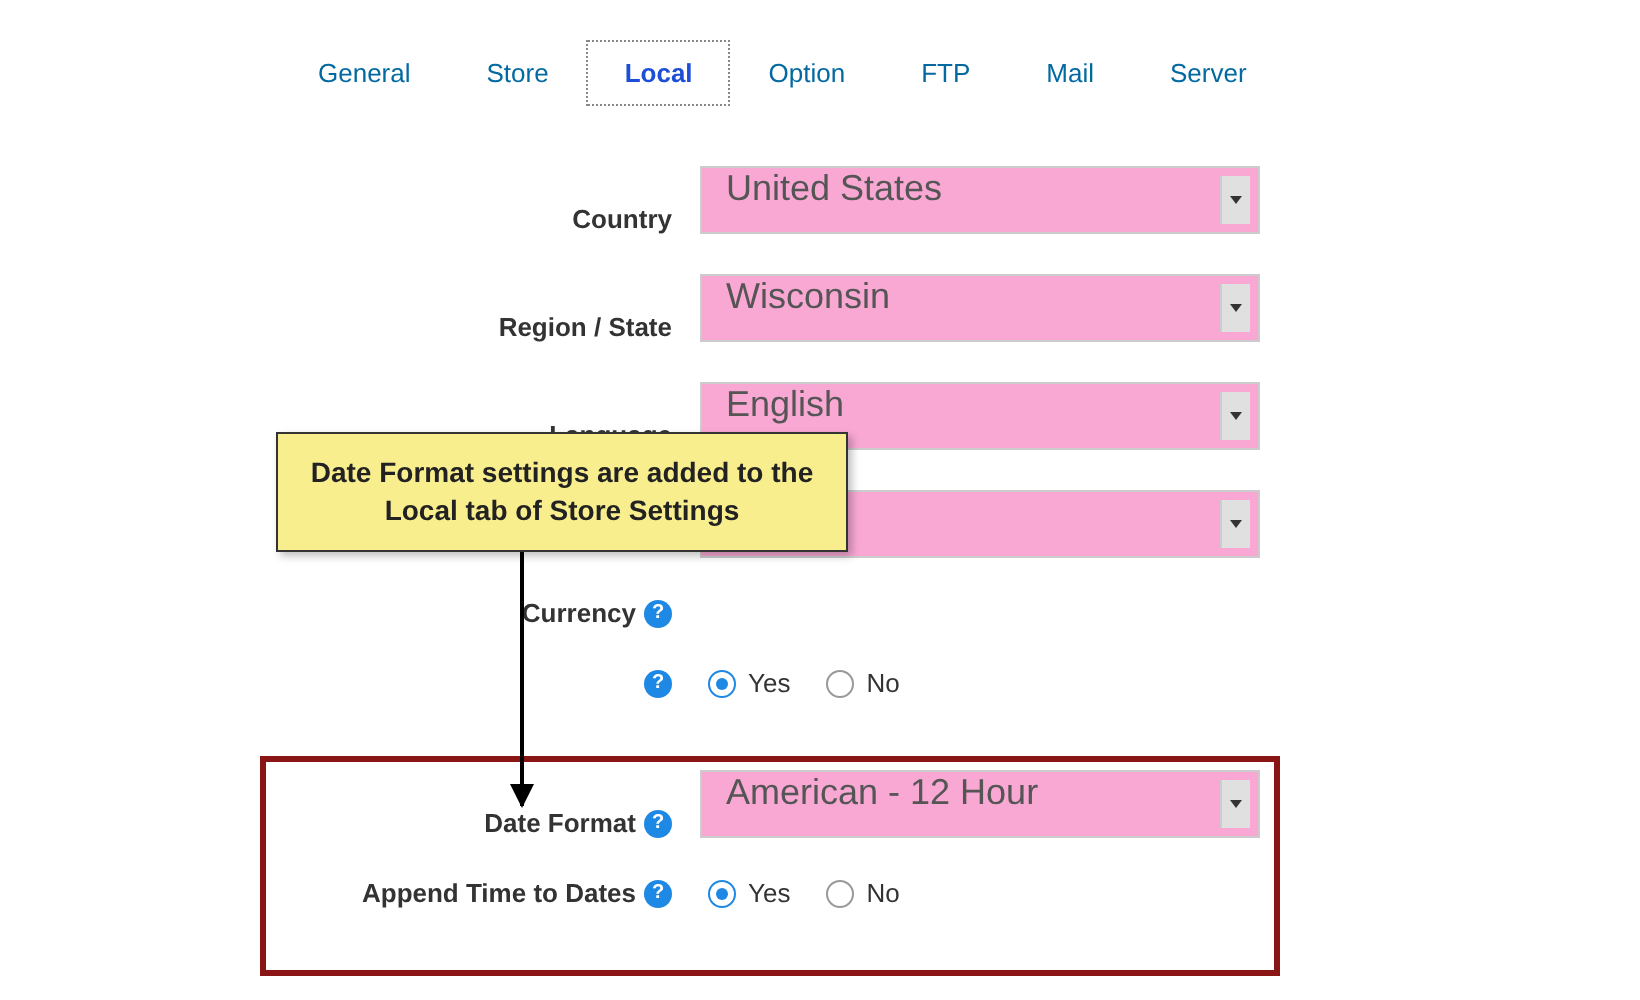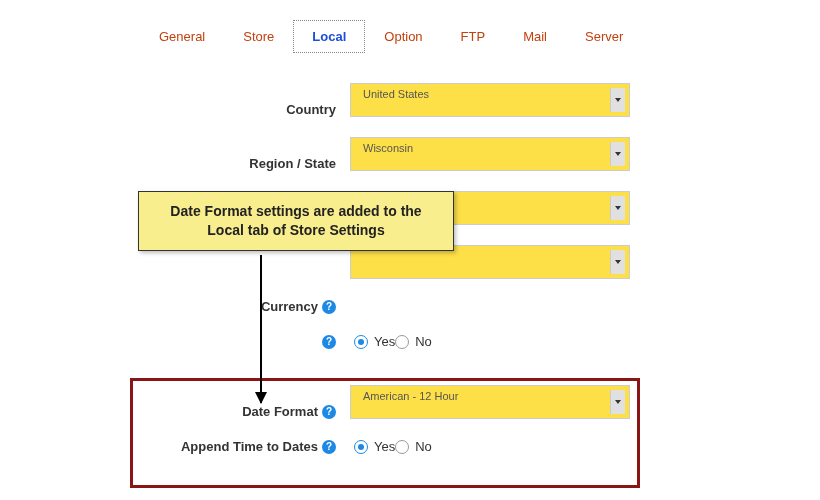--- a/index.html
+++ b/index.html
@@ -13,21 +13,21 @@
     position: relative;
     overflow: hidden;
   }
   .tabs {
     display: flex;
     padding: 20px 0 0 140px;
     gap: 0;
   }
   .tab {
     padding: 8px 18px;
-    color: #c2410c;
+    color: #0369a1;
     cursor: pointer;
     font-size: 13px;
     border: 1px solid transparent;
   }
   .tab.active {
     font-weight: bold;
     color: #1d4ed8;
     border: 1px dotted #888;
   }
   .form {
@@ -64,23 +64,23 @@
     line-height: 1;
   }
   .input-cell {
     flex: 1;
     padding-right: 190px;
   }
   .select {
     width: 100%;
     height: 34px;
     border: 1px solid #ccc;
-    background: #fde047;
+    background: #f9a8d4;
     padding: 0 24px 12px 12px;
-    font-size: 11px;
+    font-size: 18px;
     color: #555;
     position: relative;
     display: flex;
     align-items: center;
   }
   .select::after {
     content: "";
     position: absolute;
     right: 4px;
     top: 4px;
@@ -95,20 +95,21 @@
     top: 50%;
     transform: translateY(-50%);
     width: 0; height: 0;
     border-left: 3px solid transparent;
     border-right: 3px solid transparent;
     border-top: 4px solid #333;
     z-index: 2;
   }
   .radios {
     display: flex;
+    gap: 18px;
     align-items: center;
     padding-left: 4px;
   }
   .radio {
     display: flex;
     align-items: center;
     gap: 6px;
     cursor: pointer;
   }
   .radio-circle {
@@ -135,22 +136,22 @@
     left: 130px;
     right: 180px;
     top: 378px;
     height: 110px;
     border: 3px solid #8a1515;
     pointer-events: none;
   }
   .callout {
     position: absolute;
     left: 138px;
-    top: 191px;
-    width: 316px;
+    top: 216px;
+    width: 286px;
     background: #f9ee8d;
     border: 1px solid #333;
     padding: 10px 16px;
     font-weight: bold;
     text-align: center;
     font-size: 14px;
     color: #222;
     line-height: 1.35;
     box-shadow: 2px 2px 4px rgba(0,0,0,0.25);
   }

